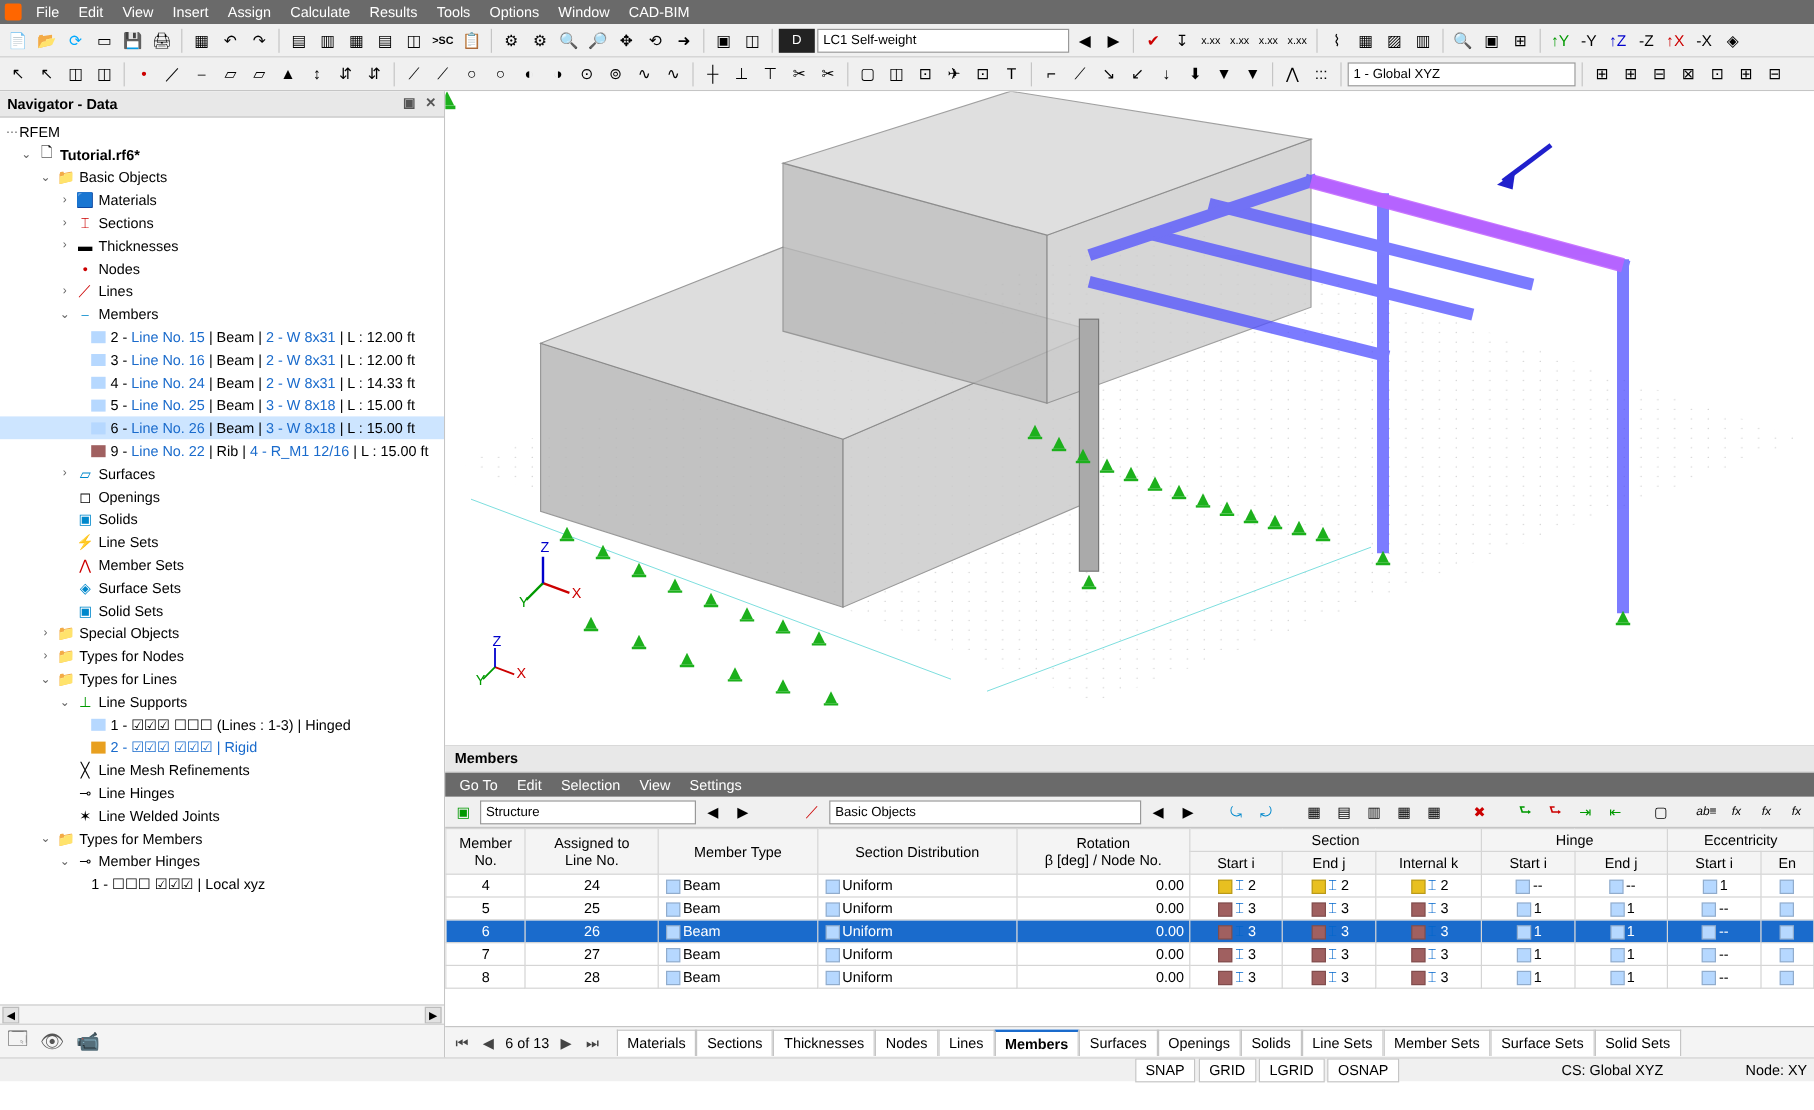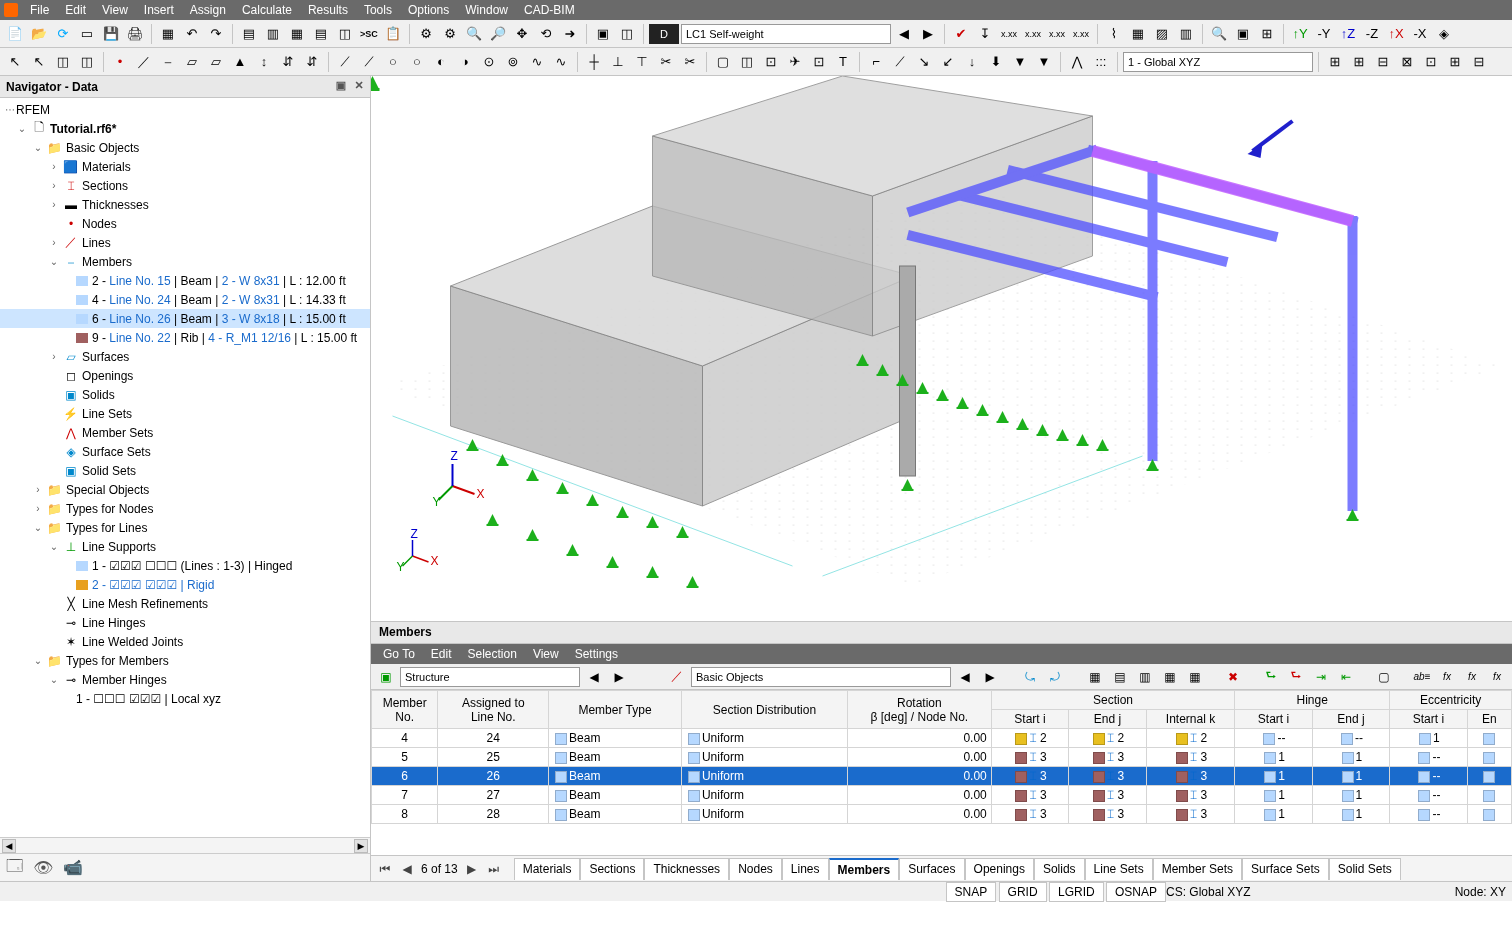--- a/index.html
+++ b/index.html
@@ -251,21 +251,29 @@
           <span class="tree-icon" style="color:#08c">⎯</span>
           <span class="tree-label">Members</span>
         </div>
       <div id="members-list">
           <div class="tree-row" style="padding-left: 76px;">
             <span class="colorbox" style="background:#b6d8ff"></span>
             <span class="tree-label">2 - <a>Line No. 15</a> | Beam | <a>2 - W 8x31</a> | L : 12.00 ft</span>
           </div>
           <div class="tree-row" style="padding-left: 76px;">
             <span class="colorbox" style="background:#b6d8ff"></span>
+            <span class="tree-label">3 - <a>Line No. 16</a> | Beam | <a>2 - W 8x31</a> | L : 12.00 ft</span>
+          </div>
+          <div class="tree-row" style="padding-left: 76px;">
+            <span class="colorbox" style="background:#b6d8ff"></span>
             <span class="tree-label">4 - <a>Line No. 24</a> | Beam | <a>2 - W 8x31</a> | L : 14.33 ft</span>
+          </div>
+          <div class="tree-row" style="padding-left: 76px;">
+            <span class="colorbox" style="background:#b6d8ff"></span>
+            <span class="tree-label">5 - <a>Line No. 25</a> | Beam | <a>3 - W 8x18</a> | L : 15.00 ft</span>
           </div>
           <div class="tree-row selected" style="padding-left: 76px;">
             <span class="colorbox" style="background:#b6d8ff"></span>
             <span class="tree-label">6 - <a>Line No. 26</a> | Beam | <a>3 - W 8x18</a> | L : 15.00 ft</span>
           </div>
           <div class="tree-row" style="padding-left: 76px;">
             <span class="colorbox" style="background:#a06060"></span>
             <span class="tree-label">9 - <a>Line No. 22</a> | Rib | <a>4 - R_M1 12/16</a> | L : 15.00 ft</span>
           </div>
         </div>
@@ -725,15 +733,15 @@
 </div>
 
 <div class="bottom-status">
   <div style="flex:1"></div>
   <div class="snap-tabs">
     <span>SNAP</span>
     <span>GRID</span>
     <span>LGRID</span>
     <span>OSNAP</span>
   </div>
-  <div style="width:220px;text-align:left">CS: Global XYZ</div>
+  <div style="width:220px;text-align:right">CS: Global XYZ</div>
   <div style="width:120px;text-align:right">Node: XY</div>
 </div>
 
 </body></html>

